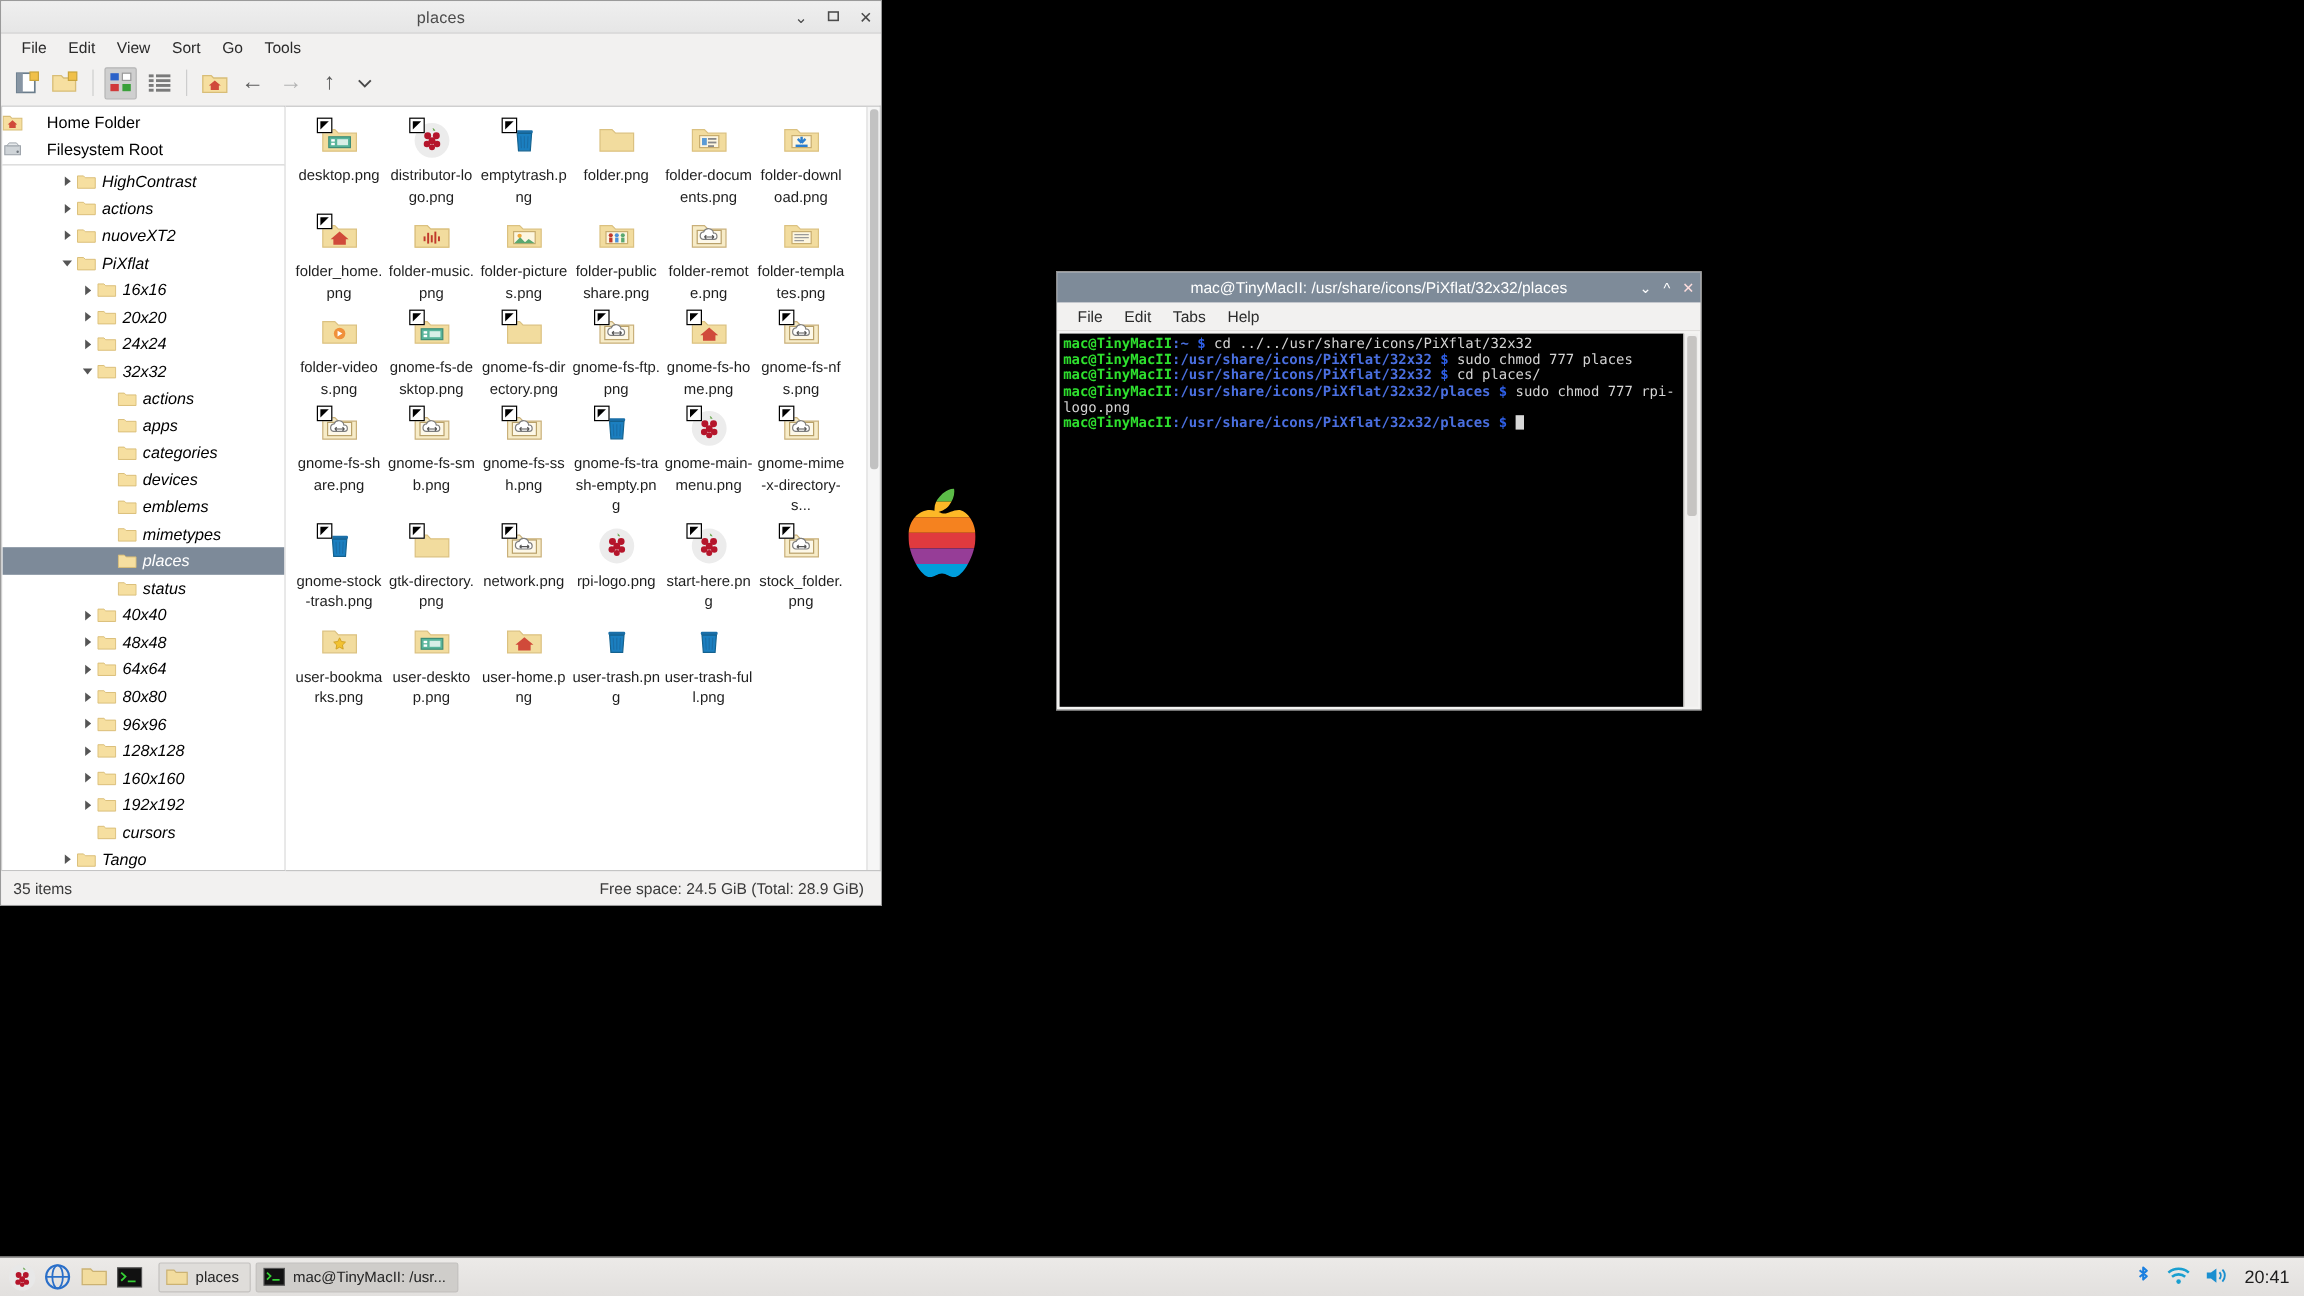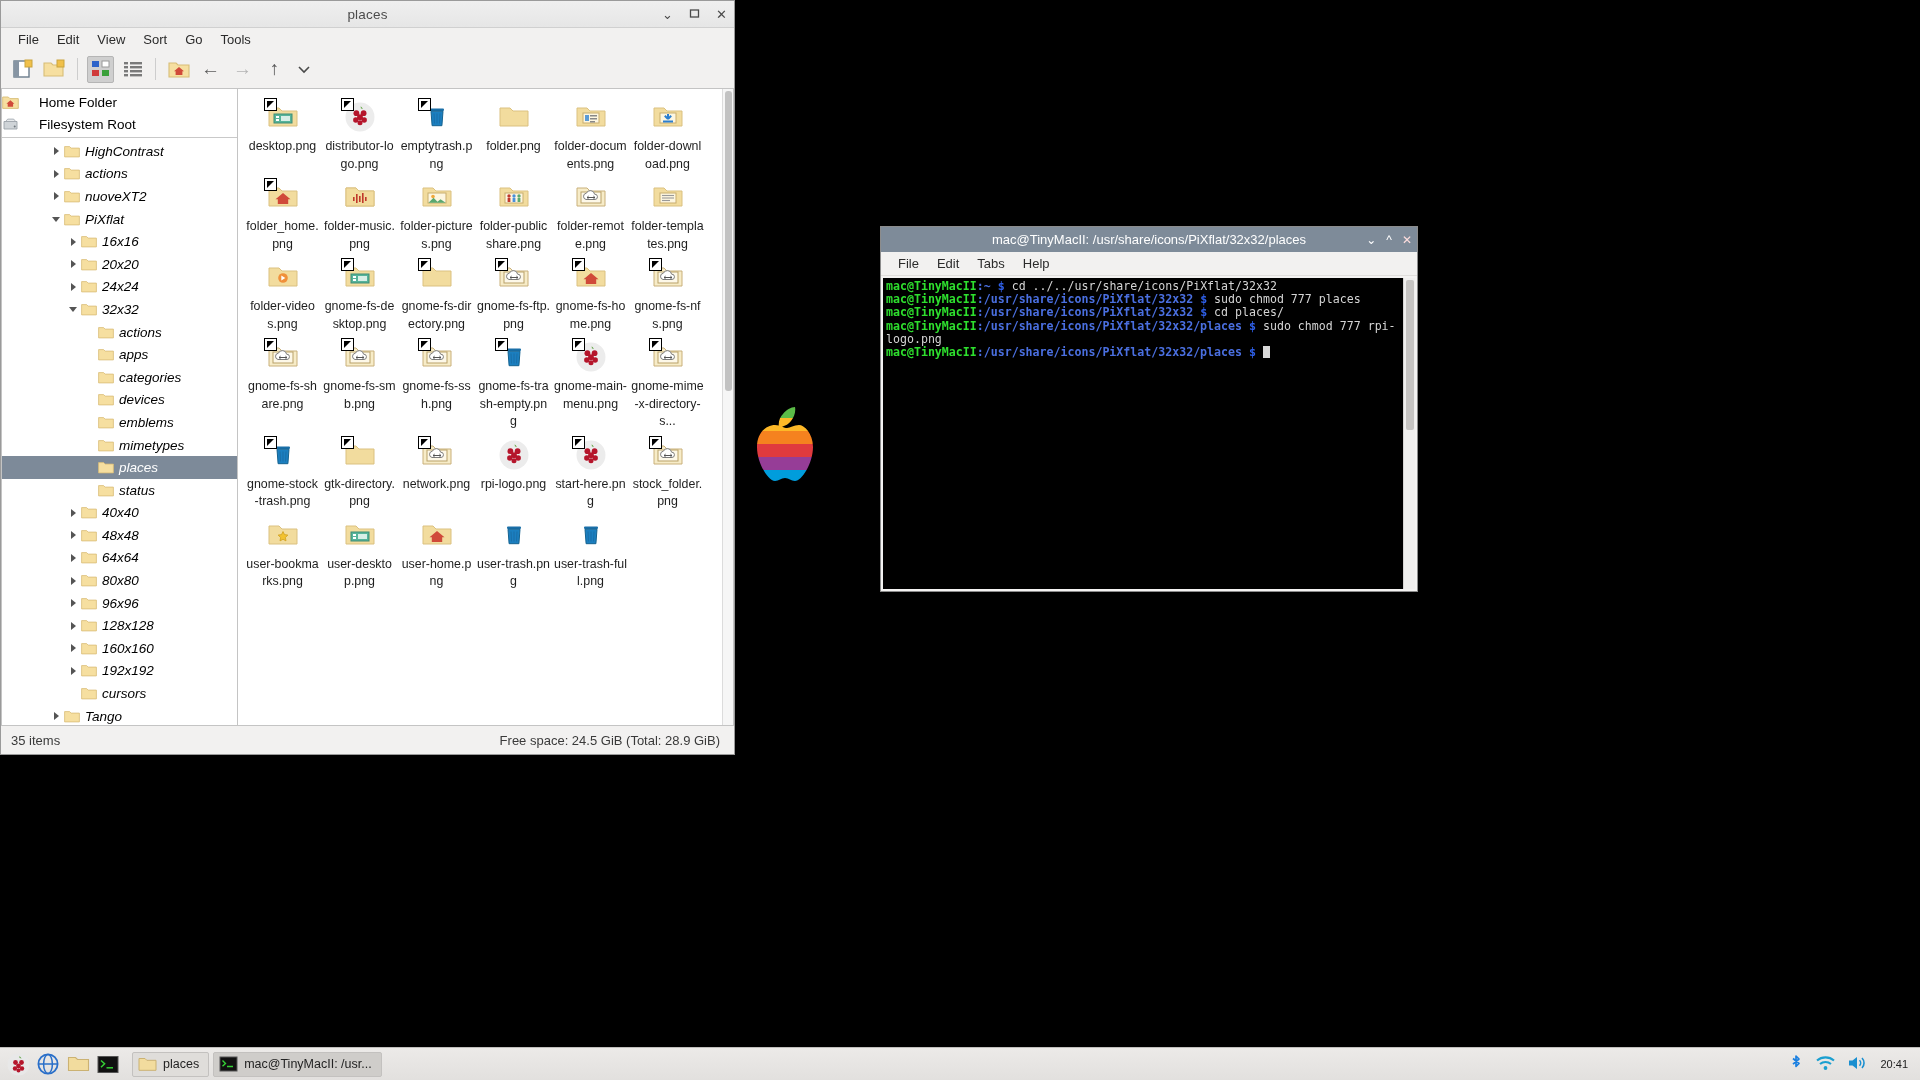--- a/index.html
+++ b/index.html
@@ -146,21 +146,21 @@
   .tb-launchers { display: flex; align-items: center; gap: 4px; padding: 0 5px; }
   .tb-launch { width: 26px; height: 26px; display: flex; align-items: center; justify-content: center; cursor: pointer; border-radius: 3px; }
   .tb-tasks { display: flex; align-items: center; gap: 4px; margin-left: 6px; }
   .tb-task {
     height: 25px; display: flex; align-items: center; gap: 6px; padding: 0 9px 0 5px;
     background: #dfddda; border: 1px solid #c3c1bf; border-radius: 2px; cursor: pointer;
     color: #232323; max-width: 170px; overflow: hidden; white-space: nowrap;
   }
   .tb-task.active { background: #cfcdca; }
   .tb-right { margin-left: auto; display: flex; align-items: center; gap: 11px; padding-right: 12px; }
-  .tb-clock { font-size: 11px; color: #1d1d1d; }
+  .tb-clock { font-size: 15px; color: #1d1d1d; }
 
   .ovl { position: absolute; left: -3px; top: -3px; width: 13px; height: 13px; background: #ffffff; border: 1px solid #000; }
   .ovl:after {
     content: ""; position: absolute; left: 2px; top: 2px;
     width: 0; height: 0; border-left: 7px solid #000;
     border-bottom: 7px solid transparent; border-top: 0px solid transparent;
   }
 </style>
 </head>
 <body>

